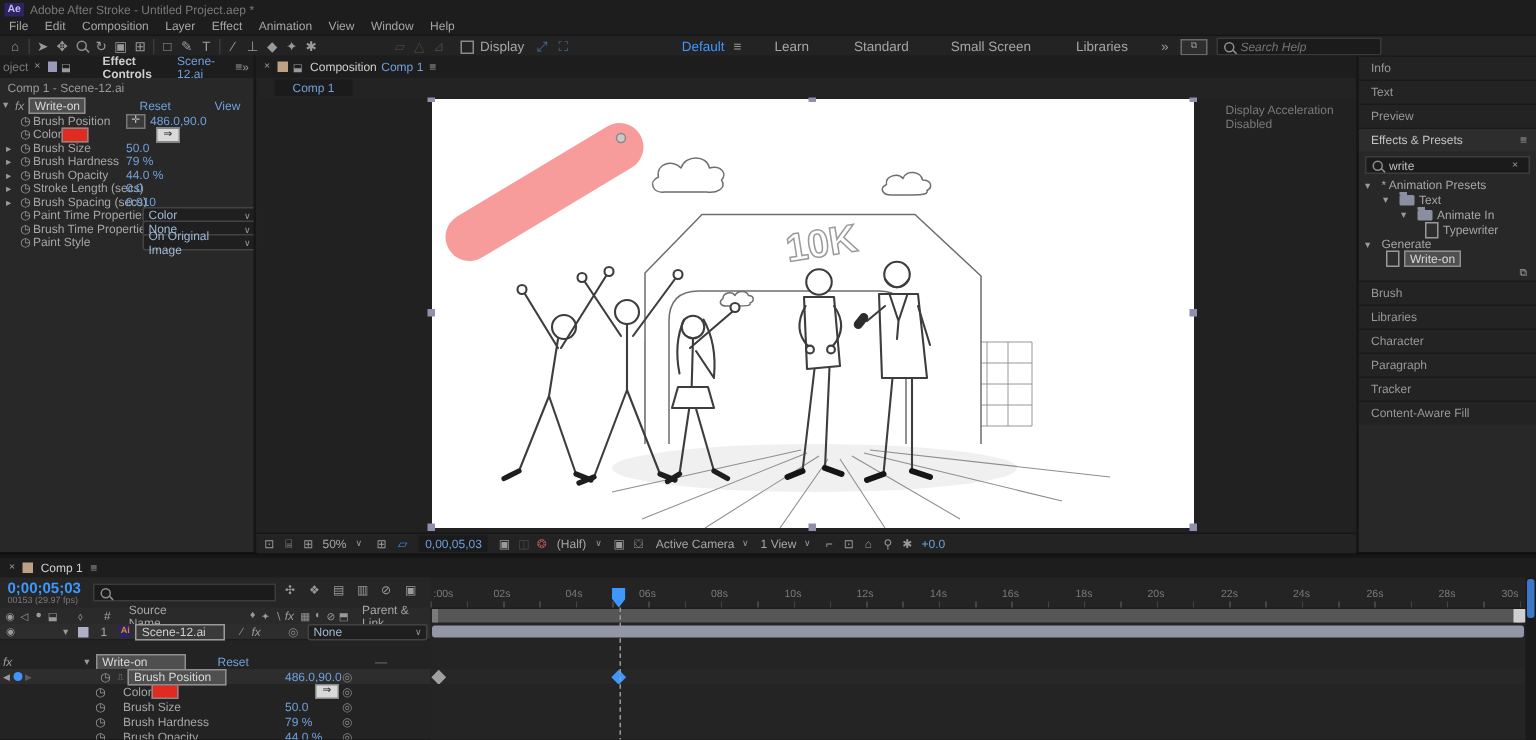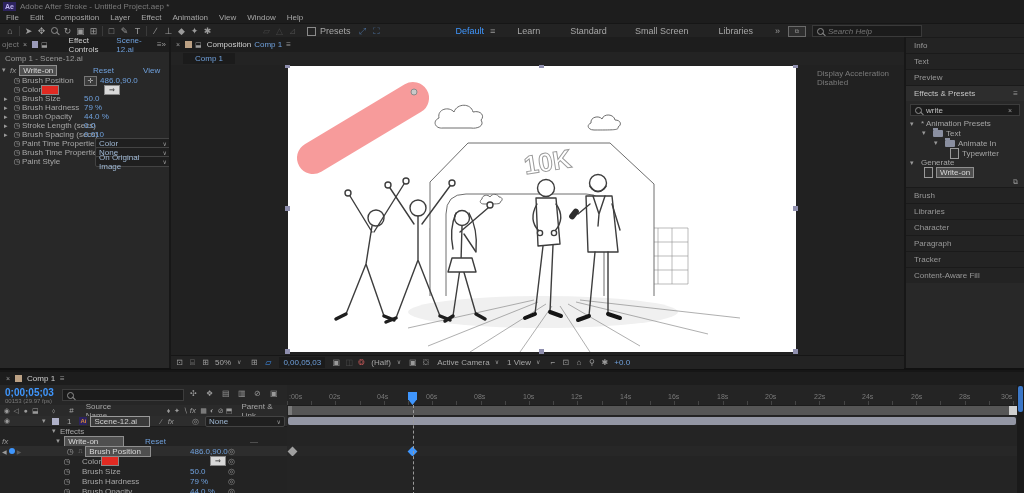--- a/index.html
+++ b/index.html
@@ -71,21 +71,21 @@
   <span class="icon" style="width:13px;">⊥</span>
   <span class="icon" style="width:13px;">◆</span>
   <span class="icon" style="width:13px;">✦</span>
   <span class="icon" style="width:13px;">✱</span>
   <span style="width:46px;"></span>
   <span class="icon" style="width:13px;color:#454545;">▱</span>
   <span class="icon" style="width:13px;color:#454545;">△</span>
   <span class="icon" style="width:13px;color:#454545;">⊿</span>
   <span style="width:8px;"></span>
   <span style="width:7px;height:7px;border:1px solid #8a8a8a;display:inline-block;"></span>
-  <span style="margin-left:4px;">Presets</span>
+  <span style="margin-left:4px;">Display</span>
   <span class="icon" style="width:14px;color:#4a6e9a;margin-left:5px;">⤢</span>
   <span class="icon" style="width:14px;color:#4a6e9a;">⛶</span>
 
   <span class="accent" style="margin-left:72px;">Default</span>
   <span class="icon accent" style="margin-left:6px;">≡</span>
   <span style="margin-left:22px;">Learn</span>
   <span style="margin-left:30px;">Standard</span>
   <span style="margin-left:28px;">Small Screen</span>
   <span style="margin-left:30px;">Libraries</span>
   <span class="icon" style="margin-left:22px;">»</span>
@@ -97,21 +97,21 @@
 </div>
 
 <div class="abs" style="left:0;top:37px;width:1024px;height:331px;background:#1d1d1d;">
 
   <div class="abs" style="left:0;top:0;width:169px;height:331px;background:#282828;">
     <div class="abs" style="left:0;top:0;width:169px;height:15px;background:#1d1d1d;display:flex;align-items:center;">
       <span class="dim" style="margin-left:2px;">oject</span>
       <span class="icon" style="margin-left:4px;font-size:7px;">×</span>
       <span style="width:7px;height:7px;background:#9a9ab8;margin-left:5px;"></span>
       <span class="icon" style="margin-left:3px;font-size:7px;">⬓</span>
-      <span class="bright" style="margin-left:21px;">Effect Controls</span>
+      <span class="bright" style="margin-left:21px;font-weight:bold;">Effect Controls</span>
       <span class="blue" style="margin-left:3px;">Scene-12.ai</span>
       <span class="icon" style="margin-left:4px;">≡</span>
       <span class="icon" style="margin-left:auto;margin-right:3px;">»</span>
     </div>
     <div class="abs" style="left:5px;top:17px;color:#9a9a9a;">Comp 1 - Scene-12.ai</div>
 
     <div class="abs row" style="left:0;top:28px;width:169px;height:10px;">
       <span class="twirl" style="margin-left:2px;">▾</span>
       <span style="font-style:italic;color:#9a9a9a;">fx</span>
       <span class="chip" style="margin-left:3px;">Write-on</span>
@@ -440,24 +440,20 @@
     <span style="margin-left:8px;background:#2d2360;color:#d88a3a;font-size:6px;font-weight:bold;padding:0 1px;line-height:8px;">Ai</span>
     <span class="namebox" style="margin-left:3px;width:52px;">Scene-12.ai</span>
     <span class="icon" style="margin-left:10px;font-size:7px;">∕</span>
     <span style="margin-left:6px;font-style:italic;color:#9a9a9a;">fx</span>
     <span class="pick" style="position:absolute;left:192px;">◎</span>
     <span class="dd" style="position:absolute;left:205px;width:72px;">
         <span>None</span>
         <span class="icon" style="font-size:6px;">∨</span>
       </span>
   </div>
-  <div class="tlrow" style="top:54px;">
-    <span class="twirl" style="margin-left:52px;">▾</span>
-    <span>Effects</span>
-  </div>
   <div class="tlrow" style="top:64px;">
     <span style="margin-left:2px;font-style:italic;color:#9a9a9a;">fx</span>
     <span class="twirl" style="margin-left:48px;">▾</span>
     <span class="chip" style="width:52px;">Write-on</span>
     <span class="blue" style="position:absolute;left:145px;">Reset</span>
     <span class="dim" style="position:absolute;left:250px;">—</span>
   </div>
   <div class="tlrow" style="top:74px;background:#2d2d2d;">
     <span class="icon" style="margin-left:2px;font-size:6px;">◀</span>
     <span style="width:6px;height:6px;border-radius:50%;background:#3f96fd;margin:0 2px;"></span>

